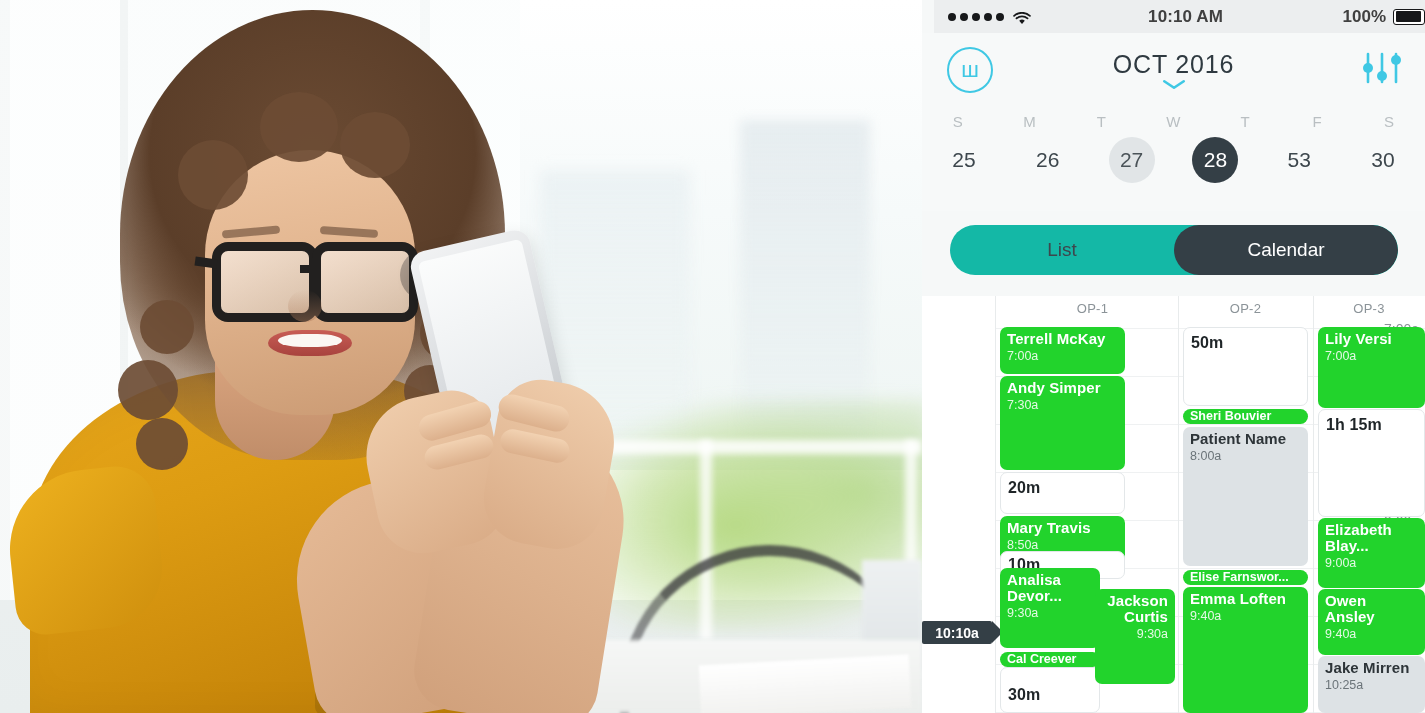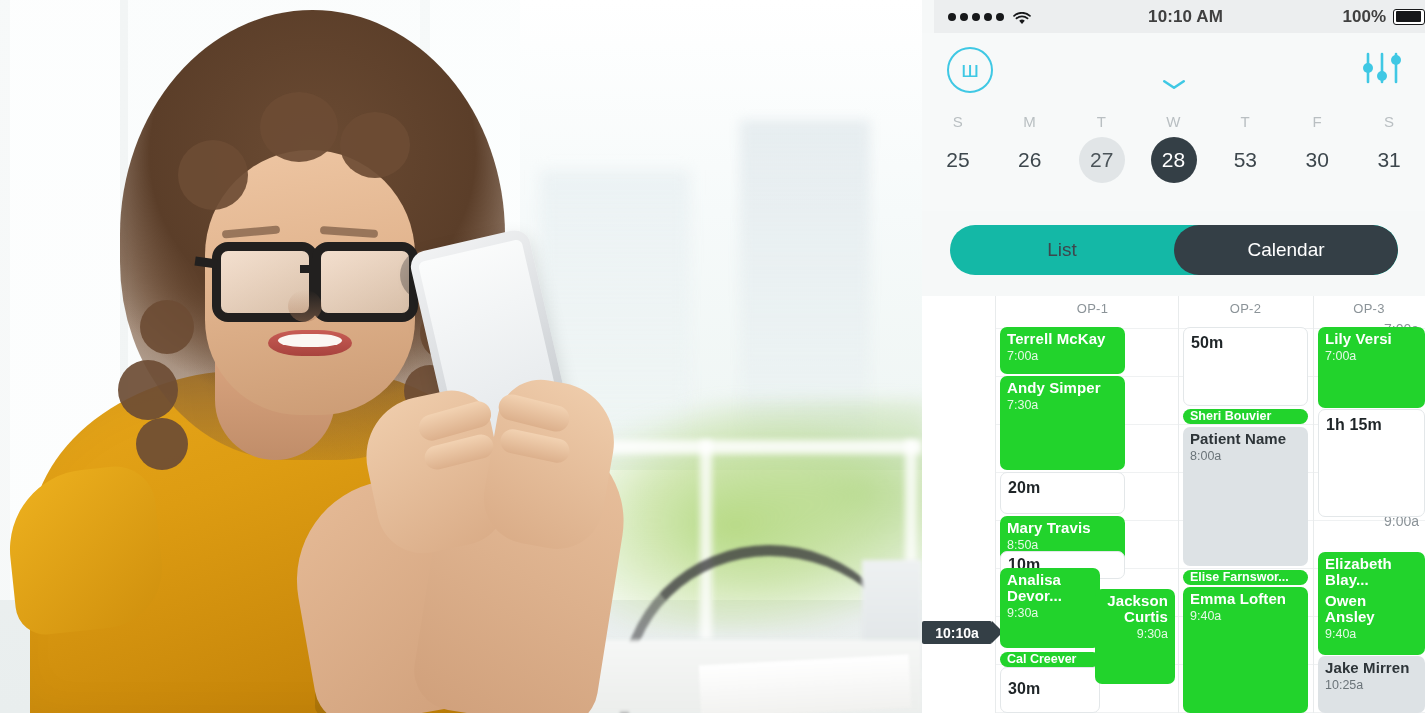--- a/index.html
+++ b/index.html
@@ -380,20 +380,21 @@
       <div class="sb-right">
         <span>100%</span>
         <span class="batt">
             <i></i>
           </span>
       </div>
     </div>
 
     <div class="navbar">
       <div class="logo">ш</div>
+      <div class="month">OCT 2016</div>
       <div class="month-caret">
         <svg viewBox="0 0 24 10" width="26" height="11" style="display:block;margin:0 auto;">
           <path d="M3 2 L12 8 L21 2" stroke="#3fc8e4" stroke-width="2.4" fill="none" stroke-linecap="round" stroke-linejoin="round"></path>
         </svg>
       </div>
       <div class="filters">
         <svg viewBox="0 0 42 34" width="42" height="34">
           <g stroke="#3fc8e4" stroke-width="2.6" stroke-linecap="round">
             <line x1="7" y1="3" x2="7" y2="31"></line>
             <line x1="21" y1="3" x2="21" y2="31"></line>
@@ -454,25 +455,20 @@
         <div class="wk-cell">
             <div class="wk-num-wrap">
               <div class="wk-num">53</div>
             </div>
           </div>
         <div class="wk-cell">
             <div class="wk-num-wrap">
               <div class="wk-num">30</div>
             </div>
           </div>
-        <div class="wk-cell">
-            <div class="wk-num-wrap">
-              <div class="wk-num">31</div>
-            </div>
-          </div>
       </div>
     </div>
 
     <div class="seg">
       <div>List</div>
       <div class="active">Calendar</div>
     </div>
 
     <div class="cal">
 
@@ -521,21 +517,21 @@
         <div class="tm">8:50a</div>
       </div>
       <div class="appt open" style="left:78px;top:255px;width:125px;height:28px;padding-top:4px;">
         <div class="nm">10m</div>
       </div>
       <div class="appt green" style="left:78px;top:272px;width:100px;height:80px;">
         <div class="nm">Analisa Devor...</div>
         <div class="tm">9:30a</div>
       </div>
       <div class="pill" style="left:78px;top:356px;width:100px;">Cal Creever</div>
-      <div class="appt open" style="left:78px;top:371px;width:100px;height:46px;padding-top:12px;">
+      <div class="appt open" style="left:78px;top:371px;width:100px;height:46px;padding-top:18px;">
         <div class="nm">30m</div>
       </div>
       <div class="appt green" style="left:173px;top:293px;width:80px;height:95px;text-align:right;">
         <div class="nm">Jackson Curtis</div>
         <div class="tm">9:30a</div>
       </div>
 
       <div class="appt open" style="left:261px;top:31px;width:125px;height:79px;padding-top:6px;">
         <div class="nm">50m</div>
       </div>
@@ -550,21 +546,21 @@
         <div class="tm">9:40a</div>
       </div>
 
       <div class="appt green" style="left:396px;top:31px;width:107px;height:81px;">
         <div class="nm">Lily Versi</div>
         <div class="tm">7:00a</div>
       </div>
       <div class="appt open" style="left:396px;top:113px;width:107px;height:108px;padding-top:6px;">
         <div class="nm">1h 15m</div>
       </div>
-      <div class="appt green" style="left:396px;top:222px;width:107px;height:70px;margin-top:34px;">
+      <div class="appt green" style="left:396px;top:222px;width:107px;height:70px;">
         <div class="nm">Elizabeth Blay...</div>
         <div class="tm">9:00a</div>
       </div>
       <div class="appt green" style="left:396px;top:293px;width:107px;height:66px;">
         <div class="nm">Owen Ansley</div>
         <div class="tm">9:40a</div>
       </div>
       <div class="appt grey" style="left:396px;top:360px;width:107px;height:57px;">
         <div class="nm">Jake Mirren</div>
         <div class="tm">10:25a</div>

